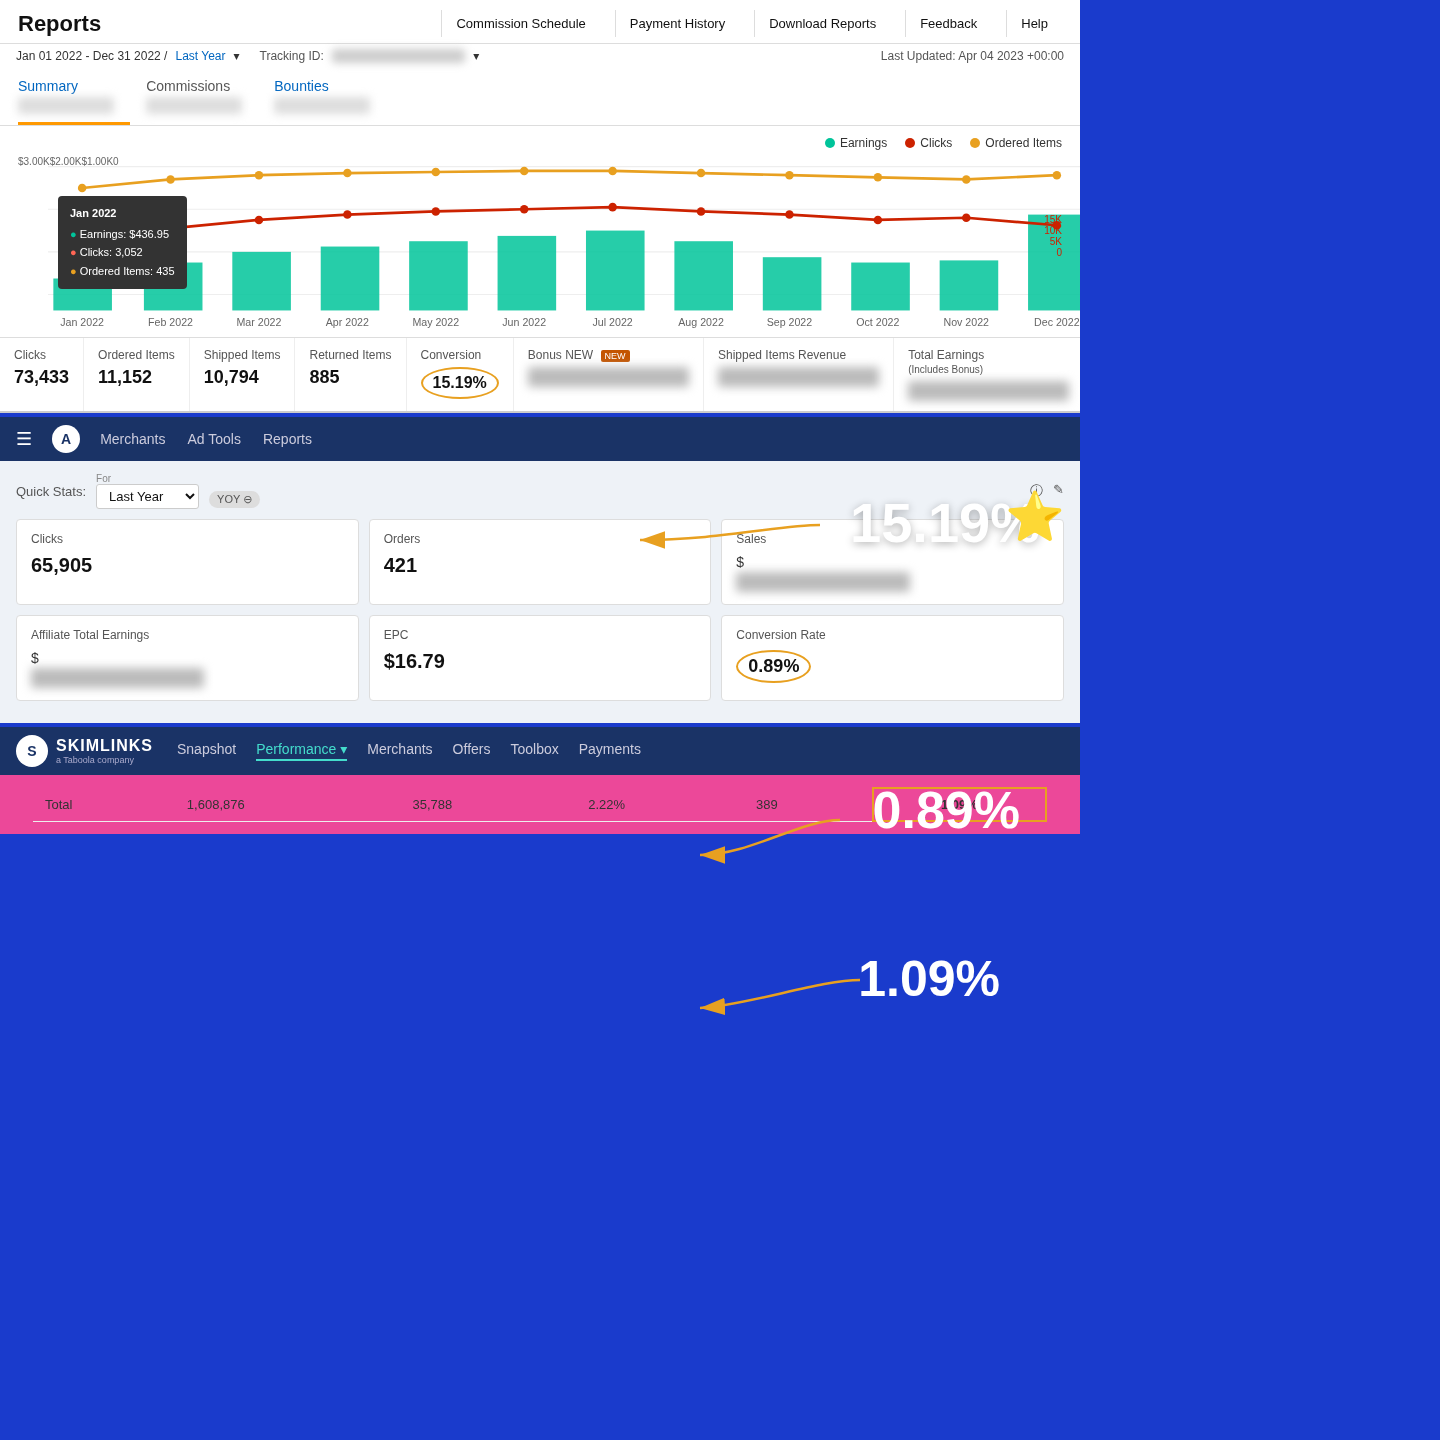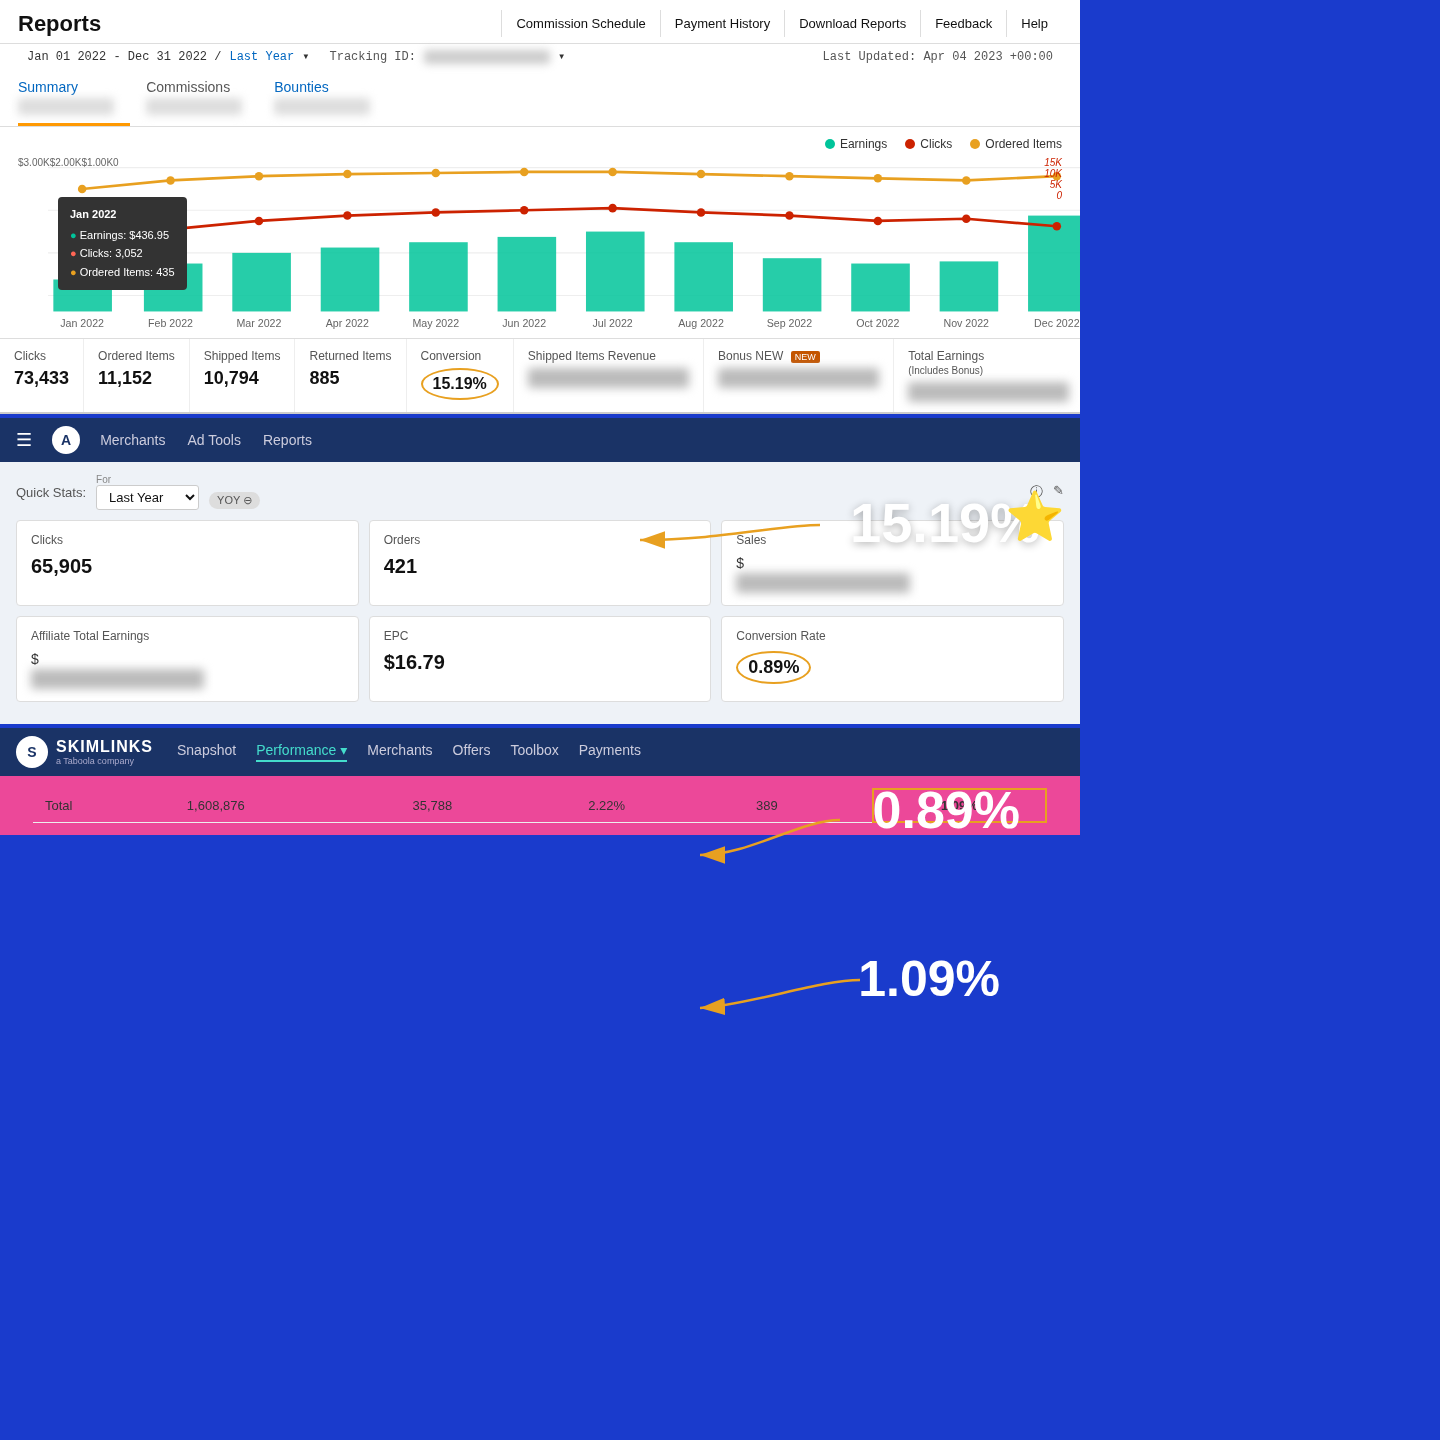--- a/index.html
+++ b/index.html
@@ -28,41 +28,40 @@
     }
 
     .amazon-title {
       font-size: 22px;
       font-weight: bold;
       color: #111;
     }
 
     .amazon-nav {
       display: flex;
-      gap: 0;
+      gap: 15px;
     }
 
     .amazon-nav-item {
       font-size: 13px;
       color: #111;
       padding: 6px 14px;
       border-left: 1px solid #ddd;
       cursor: pointer;
       white-space: nowrap;
     }
 
     .amazon-subbar {
       display: flex;
       justify-content: space-between;
       align-items: center;
-      padding: 5px 27px;
+      padding: 5px 16px;
       font-size: 12px;
       color: #555;
       background: #fff;
-      font-family: Liberation Mono, monospace;
     }
 
     .amazon-subbar-left { display: flex; align-items: center; gap: 8px; }
     .amazon-subbar-left .date-range { color: #333; font-size: 12px; }
     .amazon-subbar-left .last-year { color: #0066c0; cursor: pointer; }
     .amazon-subbar-left .tracking-id {
       background: #ccc;
       color: #ccc;
       border-radius: 3px;
       font-size: 11px;
@@ -553,21 +552,21 @@
 
       <div style="position:relative;">
 
         <div style="position:absolute;left:0;top:0;height:160px;display:flex;flex-direction:row;justify-content:space-between;font-size:10px;color:#666;">
           <span>$3.00K</span>
           <span>$2.00K</span>
           <span>$1.00K</span>
           <span>0</span>
         </div>
 
-        <div style="position:absolute;right:0;top:0;height:160px;display:flex;flex-direction:column;justify-content:flex-start;font-size:10px;color:#cc2200;text-align:right;font-style:italic;">
+        <div style="position:absolute;right:0;top:0;height:160px;display:flex;flex-direction:column;justify-content:center;font-size:10px;color:#cc2200;text-align:right;">
           <span>15K</span>
           <span>10K</span>
           <span>5K</span>
           <span>0</span>
         </div>
 
         <svg class="chart-svg" viewBox="0 0 980 170" style="display:block;margin:0 30px;">
 
           <line x1="0" y1="10" x2="980" y2="10" stroke="#eee" stroke-width="1"></line>
           <line x1="0" y1="50" x2="980" y2="50" stroke="#eee" stroke-width="1"></line>
@@ -665,28 +664,28 @@
       </div>
       <div class="stat-cell">
         <div class="stat-label">Returned Items</div>
         <div class="stat-value">885</div>
       </div>
       <div class="stat-cell">
         <div class="stat-label">Conversion</div>
         <div class="stat-value highlighted">15.19%</div>
       </div>
       <div class="stat-cell">
-        <div class="stat-label">Shipped Items Revenue</div>
-        <div class="stat-value blurred">$XXXXXXXXXX</div>
-      </div>
-      <div class="stat-cell">
         <div class="stat-label">
           <span>Bonus NEW</span>
           <span class="new-badge">NEW</span>
         </div>
+        <div class="stat-value blurred">$XXXXXXXXXX</div>
+      </div>
+      <div class="stat-cell">
+        <div class="stat-label">Shipped Items Revenue</div>
         <div class="stat-value blurred">$XXXXXXXXXX</div>
       </div>
       <div class="stat-cell">
         <div class="stat-label">Total Earnings<br><small>(Includes Bonus)</small></div>
         <div class="stat-value blurred">$XXXXXXXXXX</div>
       </div>
     </div>
   </div>
 
   <div class="awin-panel" style="margin-top:4px;">

